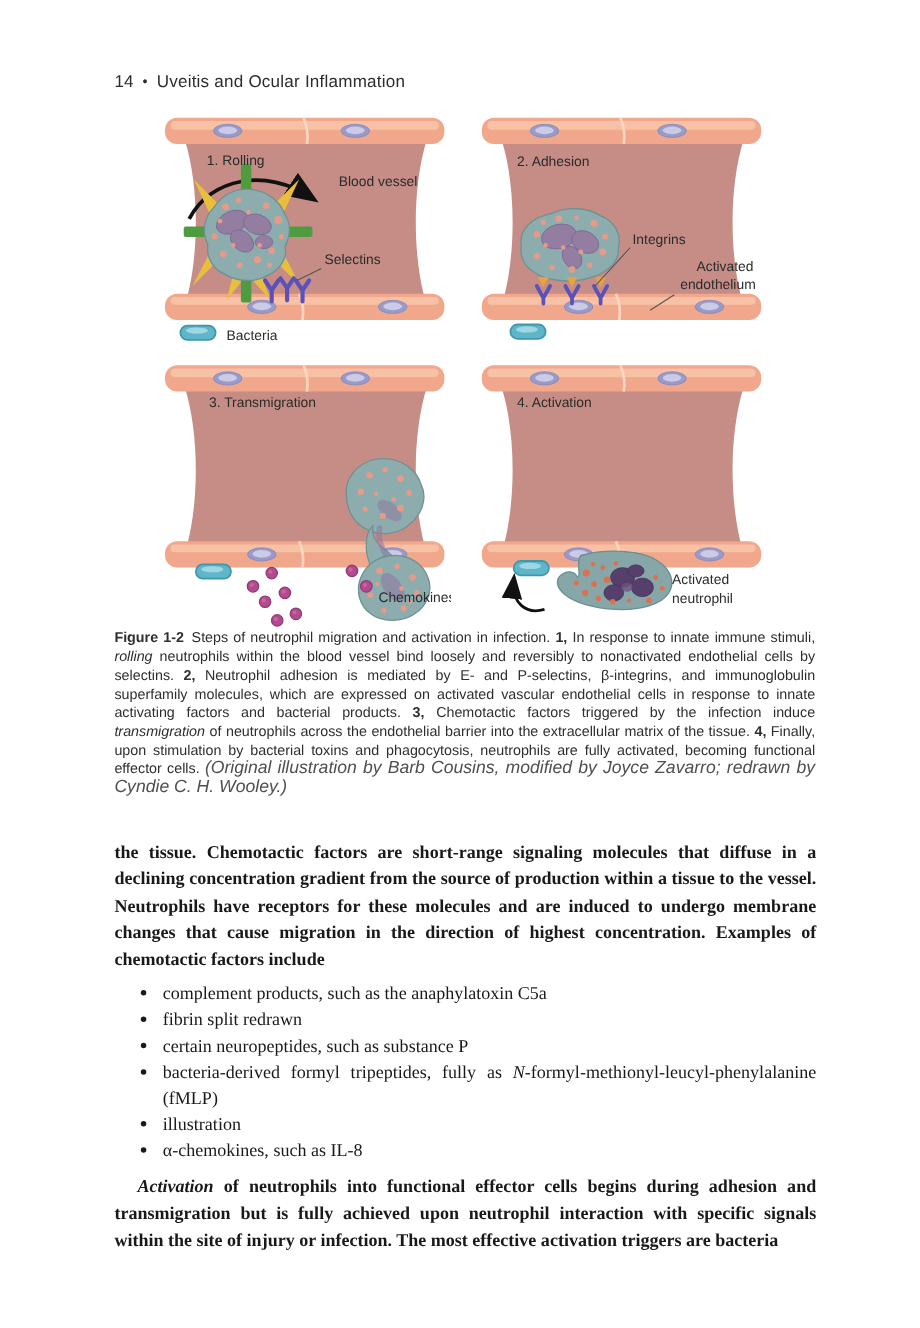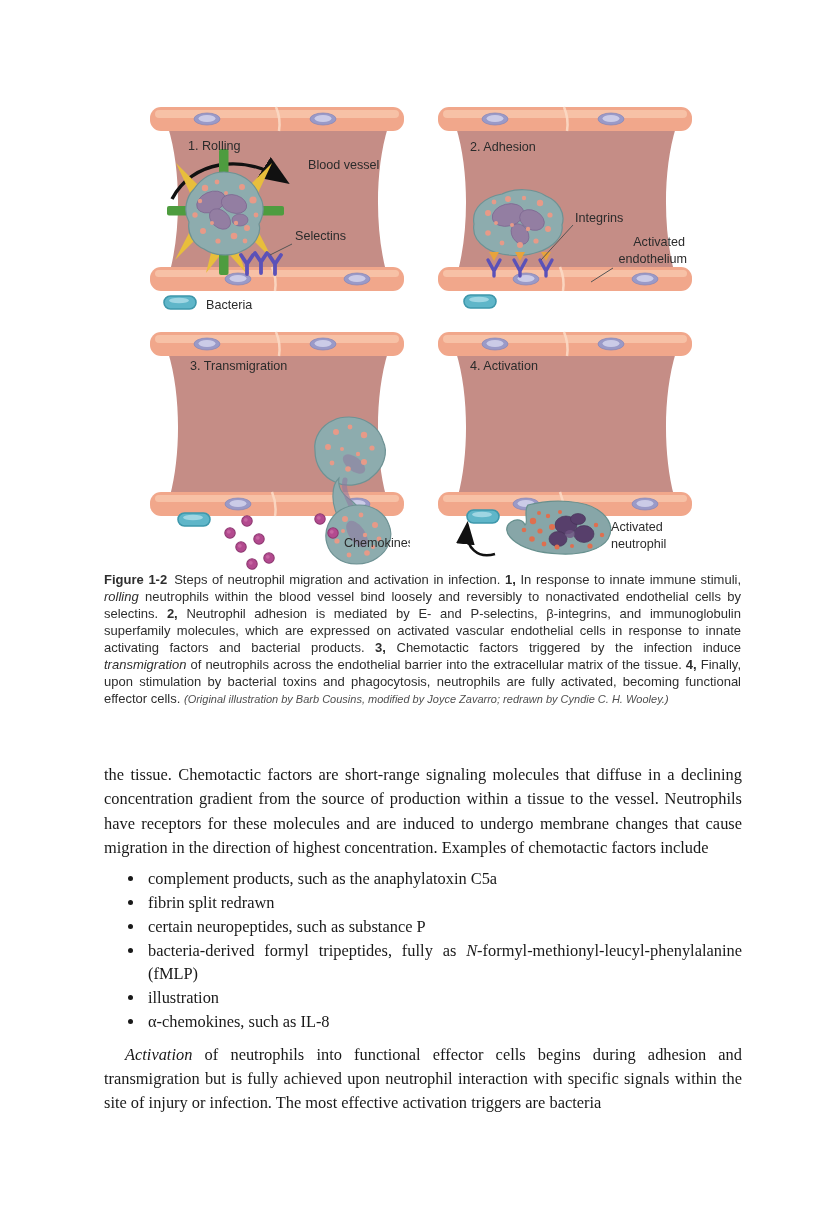--- a/index.html
+++ b/index.html
@@ -7,34 +7,37 @@
         font-family:"Liberation Sans",sans-serif;}
   .running-head{position:absolute;left:104px;top:66px;font-size:15.5px;color:#2c2c2c;
         letter-spacing:.2px;}
   .running-head .dot{margin:0 8px;font-size:13px;position:relative;top:-1px;}
   .figure{position:absolute;left:0;top:0;}
   .panel{position:absolute;}
   svg text{font-family:"Liberation Sans",sans-serif;font-size:12.6px;fill:#2b2b2b;}
   .caption{position:absolute;left:104px;top:571px;width:637px;font-size:13px;line-height:17px;
         text-align:justify;color:#2e2e2e;}
   .caption .figlabel{font-weight:bold;margin-right:7px;margin-top:48px;}
-  .caption .credit{font-style:italic;font-size:11px;color:#4f4f4f;}
+  .caption .credit{font-style:italic;font-size:16px;color:#4f4f4f;}
   .bodytext{position:absolute;left:104px;top:763px;width:638px;
         font-family:"Liberation Serif",serif;font-size:16.4px;line-height:24.3px;
         text-align:justify;color:#191919;}
-  .bodytext p{margin:0;}
+  .bodytext p{margin:0;font-weight:bold;}
   .bodytext ul{margin:7px 0 7px 0;padding-left:41px;}
   .bodytext li{line-height:23.8px;padding-left:3px;}
   .para2{text-indent:21px;margin-top:9px !important;}
 </style>
 </head>
 <body>
 
 <div class="page">
 
+  <div class="running-head">
+    <span>14</span><span class="dot">•</span><span>Uveitis and Ocular Inflammation</span>
+  </div>
 
   <div class="figure">
 
     <svg width="0" height="0" style="position:absolute" aria-hidden="true">
       <defs>
         <g id="endo">
           <ellipse rx="13" ry="6" fill="#9A9AC8" stroke="#8585B8" stroke-width="0.7"></ellipse>
           <ellipse rx="8.5" ry="3.5" cy="-0.5" fill="#CBCBE7"></ellipse>
         </g>
         <g id="vessel">

